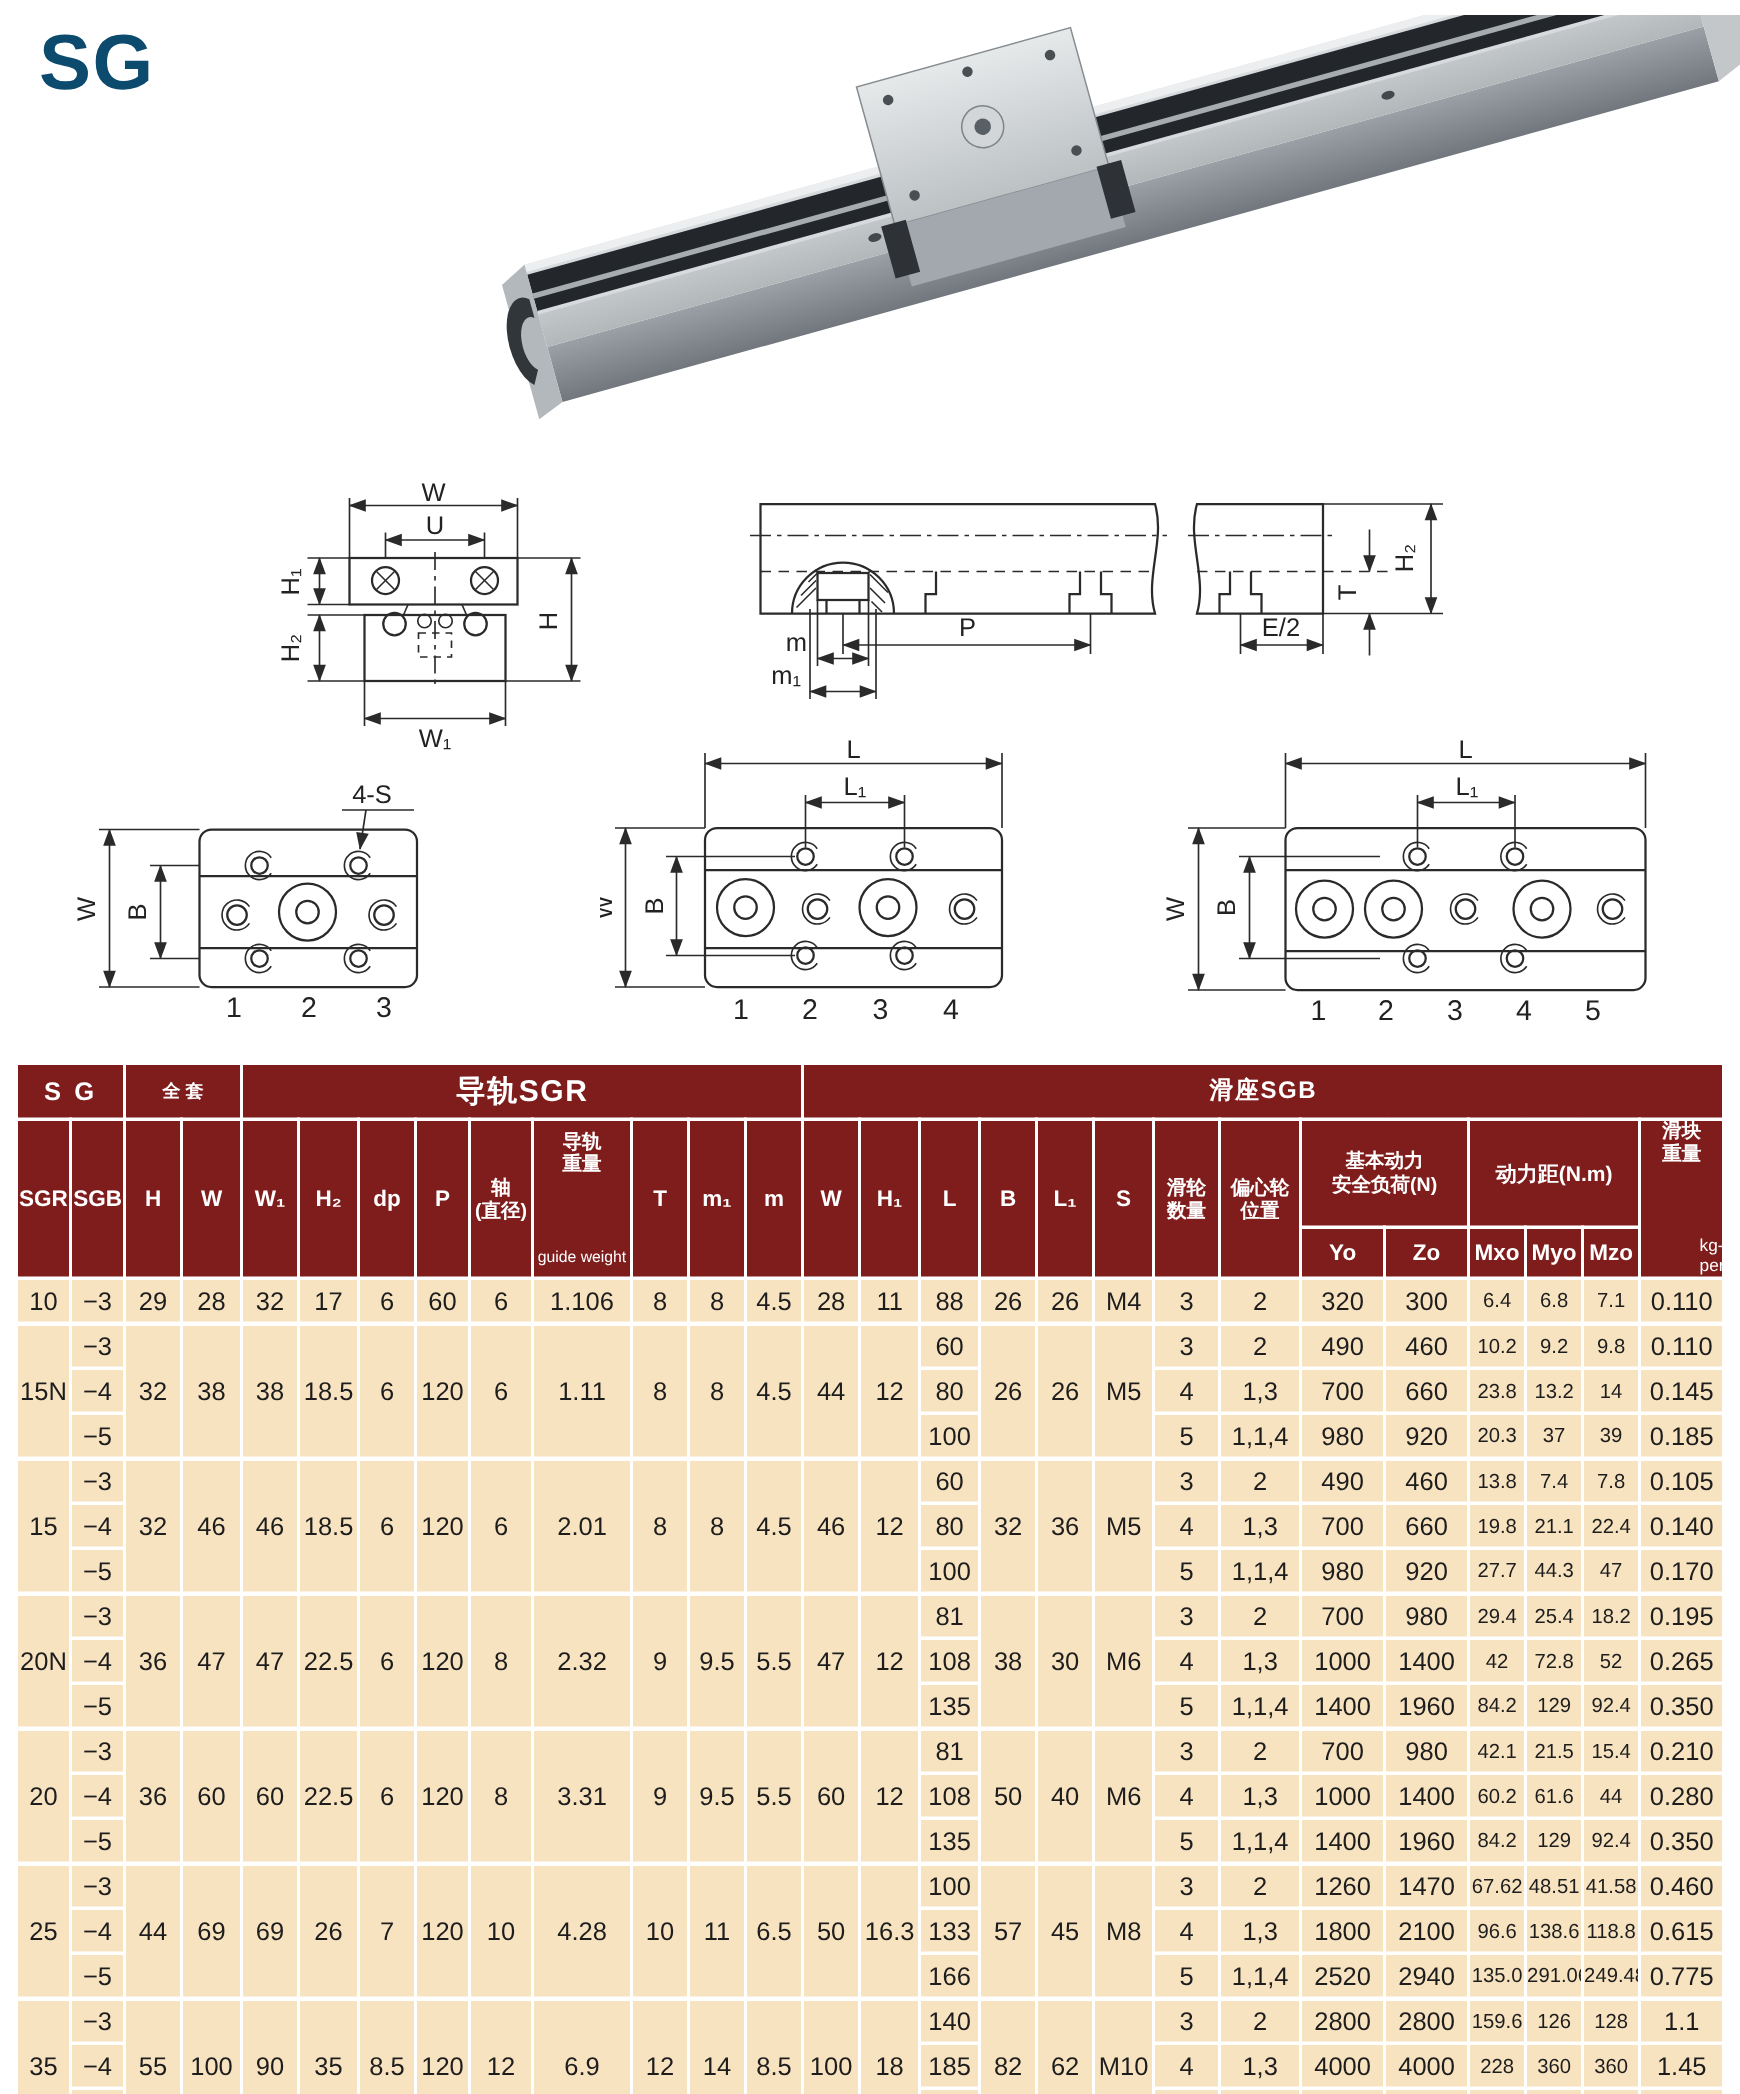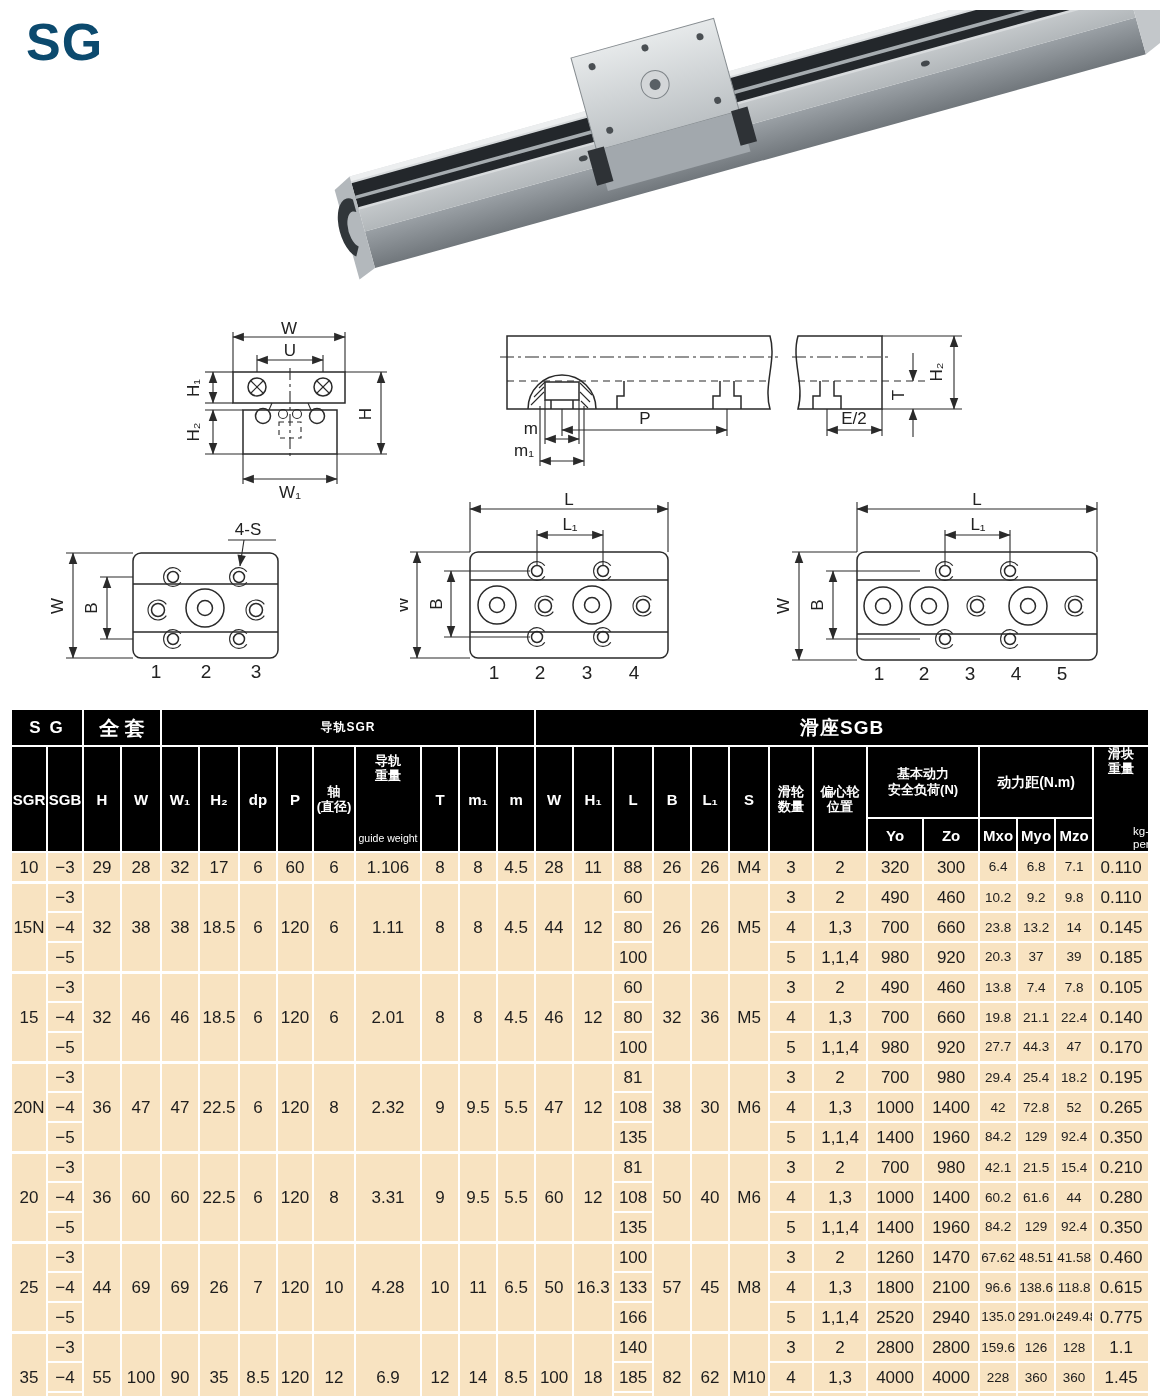--- a/index.html
+++ b/index.html
@@ -11,21 +11,21 @@
   svg { display:block; }
   svg text { font-family:"Liberation Sans","DejaVu Sans",sans-serif; }
   .dim  { font-size:17px; fill:#222; }
   .pos  { font-size:19px; fill:#222; }
   .draw { stroke:#2a2a2a; stroke-width:1.5; fill:none; }
   .thin { stroke:#2a2a2a; stroke-width:1.1; fill:none; }
 
   
   #spec { border-collapse:collapse; table-layout:fixed; width:1140px; }
   #spec th, #spec td { border:2px solid #ffffff; text-align:center; vertical-align:middle; padding:0; overflow:hidden; }
-  #spec thead th { background:#000000; color:#ffffff; font-weight:bold; }
+  #spec thead th { background:#7f1d1d; color:#ffffff; font-weight:bold; }
   #spec .hr1 th { height:37px; font-size:17px; letter-spacing:2px; }
   #spec .hr2 th { height:42px; font-size:15px; }
   #spec .hr3 th { height:20px; font-size:15px; letter-spacing:0; }
   #spec th.th-cn { font-size:13px; line-height:1.2; white-space:pre-line; font-weight:bold; letter-spacing:0; }
   #spec th.th-mix { font-size:13px; line-height:1.15; letter-spacing:0; }
   #spec th.th-mix .en { display:block; font-size:10.5px; font-weight:normal;margin-top:48px; }
   #spec th.th-mix .cn { display:block; white-space:pre-line; }
   #spec tbody td { background:#F8E3C1; color:#1d1d1d; font-size:17px; height:30px; line-height:1; }
   #spec tbody td.sm { font-size:13.5px; }
   #spec tbody tr.group-start td { border-top:3px solid #ffffff; }
@@ -371,23 +371,23 @@
         <col style="width:56px">
         <col style="width:56px">
         <col style="width:38px">
       <col style="width:38px">
         <col style="width:38px">
         <col style="width:56px">
     </colgroup>
     <thead>
       <tr class="hr1">
         <th colspan="2">S G</th>
-        <th colspan="2" class="th-cn" style="font-size:20px;">全 套</th>
-        <th colspan="9" style="font-size:12px; letter-spacing:1px;">导轨SGR</th>
-        <th colspan="14" style="font-size:19px; letter-spacing:1px;">滑座SGB</th>
+        <th colspan="2" class="th-cn" style="font-size:12px;">全 套</th>
+        <th colspan="9" style="font-size:20px; letter-spacing:1px;">导轨SGR</th>
+        <th colspan="14" style="font-size:16px; letter-spacing:1px;">滑座SGB</th>
       </tr>
       <tr class="hr2">
         <th rowspan="2">SGR</th>
         <th rowspan="2">SGB</th>
         <th rowspan="2">H</th>
         <th rowspan="2">W</th>
         <th rowspan="2">W₁</th>
         <th rowspan="2">H₂</th>
         <th rowspan="2">dp</th>
         <th rowspan="2">P</th>

